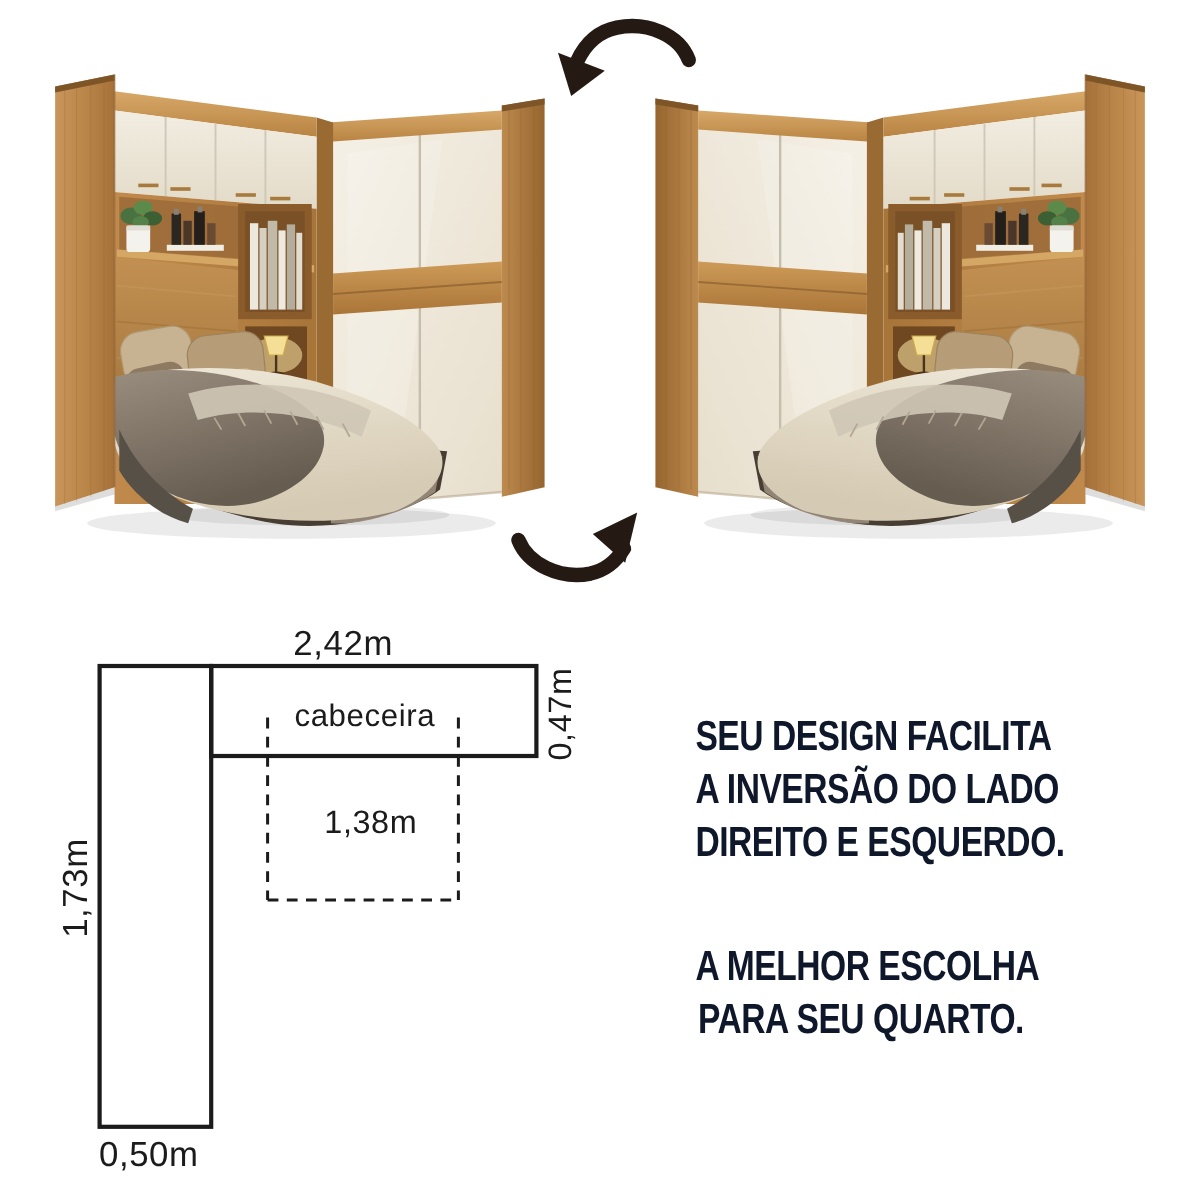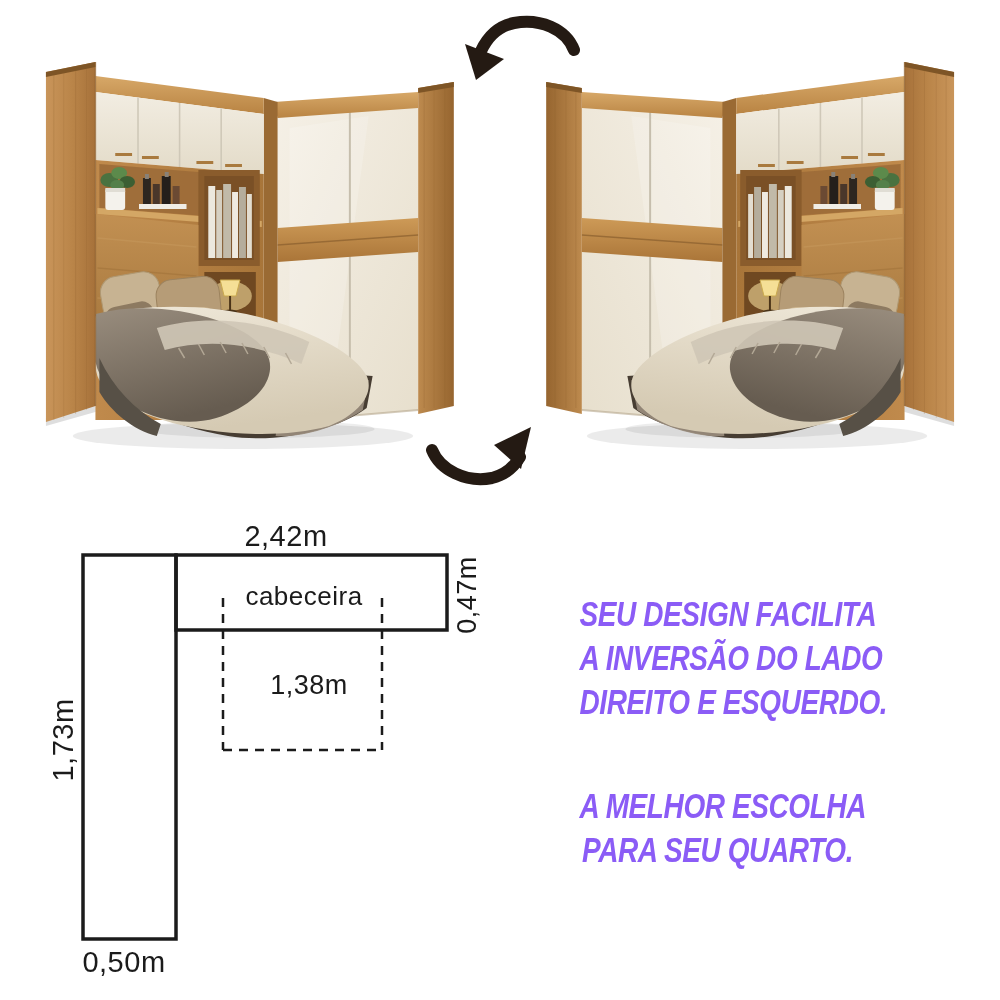--- a/index.html
+++ b/index.html
@@ -235,21 +235,21 @@
     <g class="plan-label" text-anchor="middle" fill="#1b1b1b">
       <text x="246" y="26" font-size="29">2,42m</text>
       <text x="264" y="85" font-size="26">cabeceira</text>
       <text x="269" y="174" font-size="27">1,38m</text>
       <text x="429" y="75" font-size="27" transform="rotate(-90 429 75)" dominant-baseline="middle">0,47m</text>
       <text x="25" y="220" font-size="29" transform="rotate(-90 25 220)" dominant-baseline="middle">1,73m</text>
       <text x="84" y="452" font-size="29">0,50m</text>
     </g>
   </svg>
 
-  <div class="marketing" style="color: #8b5cf6; font-style: italic;">
+  <div class="marketing" style="color: #0f172a;">
     <div class="para para1">
       <span class="line">SEU DESIGN FACILITA</span>
       <span class="line">A INVERSÃO DO LADO</span>
       <span class="line">DIREITO E ESQUERDO.</span>
     </div>
     <div class="para para2">
       <span class="line">A MELHOR ESCOLHA</span>
       <span class="line">PARA SEU QUARTO.</span>
     </div>
   </div>

